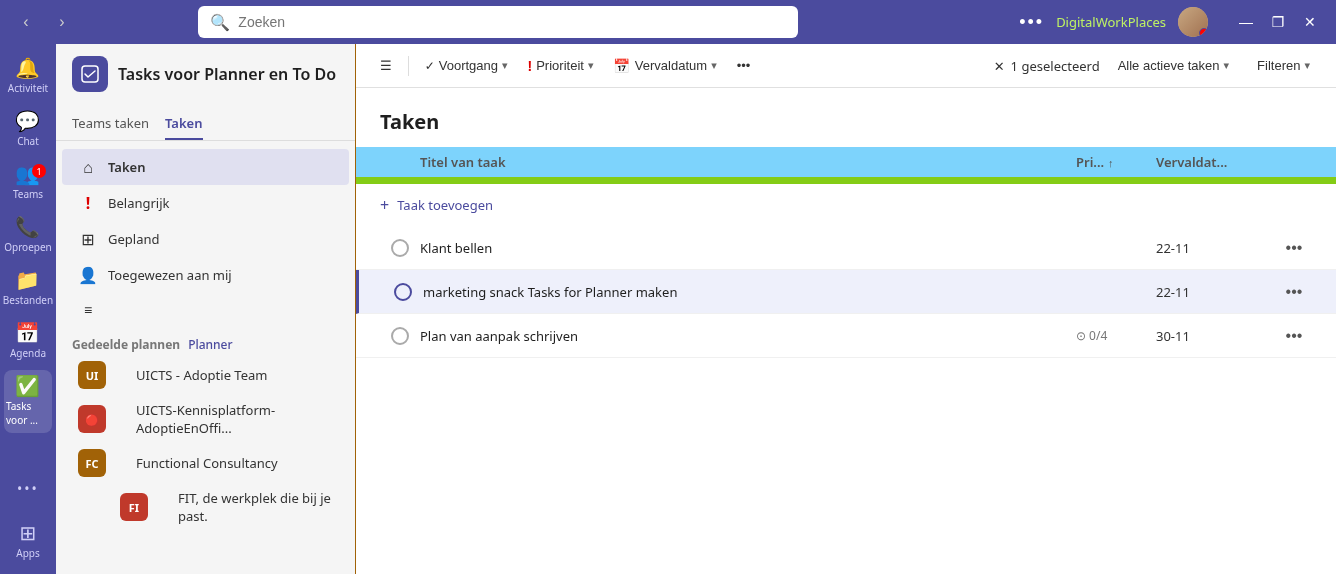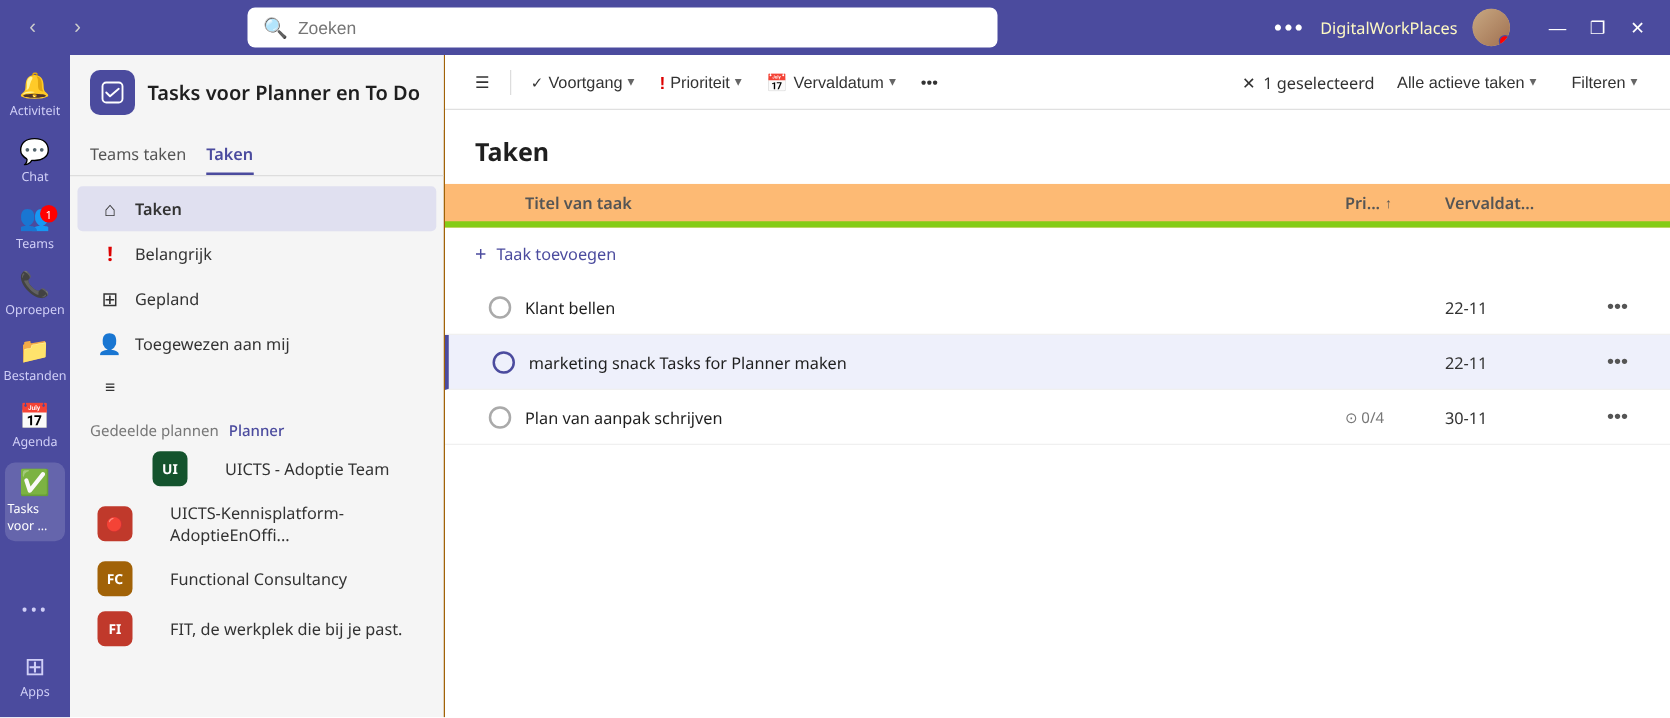--- a/index.html
+++ b/index.html
@@ -23,21 +23,21 @@
     .search-bar {
       flex: 1; max-width: 600px; margin: 0 auto;
       background: #fff; border-radius: 6px; display: flex; align-items: center;
       padding: 0 12px; height: 32px; gap: 8px;
     }
     .search-bar input {
       border: none; outline: none; flex: 1; font-size: 14px; color: #333;
     }
     .title-bar-right { display: flex; align-items: center; gap: 12px; margin-left: auto; }
     .dots-btn { background: none; border: none; color: #fff; cursor: pointer; font-size: 18px; letter-spacing: 2px; }
-    .user-name { color: #fef9c3; font-size: 13px; }
+    .user-name { color: #bef264; font-size: 13px; }
     .avatar {
       width: 30px; height: 30px; border-radius: 50%; background: #c8a882;
       display: flex; align-items: center; justify-content: center;
       overflow: hidden; position: relative;
     }
     .avatar-img {
       width: 100%; height: 100%; background: linear-gradient(135deg, #c8a882, #a07050);
       border-radius: 50%;
     }
     .avatar-badge {
@@ -107,21 +107,21 @@
       display: flex; align-items: center; gap: 6px; font-size: 13px; color: #333;
     }
     .filter-dropdown {
       display: flex; align-items: center; gap: 4px; padding: 4px 10px;
       border: none; background: none; cursor: pointer; font-size: 13px; color: #333;
       border-radius: 4px;
     }
 
     
     .tree-nav { padding: 8px 0; flex: 1; }
-    .tree-section-label { font-size: 12px; color: #777; padding: 6px 16px 2px; font-weight: 400; }
+    .tree-section-label { font-size: 12px; color: #777; padding: 6px 16px 2px; font-weight: 700; }
     .tree-item {
       display: flex; align-items: center; gap: 10px; padding: 7px 16px;
       cursor: pointer; font-size: 13px; color: #333; border-radius: 4px; margin: 0 6px;
     }
     .tree-item.active { background: #e0e0f0; font-weight: 600; }
     .tree-icon { font-size: 16px; width: 20px; text-align: center; }
     .tree-label { flex: 1; }
     .shared-plan-item {
       display: flex; align-items: center; gap: 10px; padding: 6px 16px;
       cursor: pointer; font-size: 13px; color: #333; margin: 0 6px; border-radius: 4px;
@@ -137,22 +137,22 @@
     .content-area {
       flex: 1; display: flex; flex-direction: column; overflow: hidden; background: #fff;
     }
     .content-header { padding: 20px 24px 12px; }
     .content-title { font-size: 20px; font-weight: 700; color: #1f1f1f; }
 
     
     .task-table { flex: 1; overflow-y: auto; }
     .table-header {
       display: flex; align-items: center; padding: 6px 24px;
-      border-bottom: 5px solid #84cc16; font-size: 13px; font-weight: 600; color: #555;
-      background: #fdba74;
+      border-bottom: 7px solid #84cc16; font-size: 13px; font-weight: 600; color: #555;
+      background: #7dd3fc;
     }
     .col-check { width: 40px; flex-shrink: 0; }
     .col-title { flex: 1; display: flex; align-items: center; gap: 4px; }
     .col-priority { width: 80px; flex-shrink: 0; display: flex; align-items: center; gap: 4px; }
     .col-due { width: 120px; flex-shrink: 0; }
     .col-actions { width: 36px; flex-shrink: 0; }
     .sort-icon { font-size: 11px; color: #555; }
 
     .task-row {
       display: flex; align-items: center; padding: 0 24px;
@@ -286,33 +286,33 @@
       <div class="tree-item">
         <span class="tree-icon" style="font-size:14px;">≡</span>
       </div>
 
       <div style="display:flex;align-items:center;gap:8px;padding:10px 16px 2px;">
         <span class="tree-section-label" style="padding:0;">Gedeelde plannen</span>
         <span style="font-size:12px;color:#4b4b9e;cursor:pointer;font-weight:500;">Planner</span>
       </div>
 
       <div class="shared-plan-item">
-        <div class="plan-avatar" style="background:#14532d;margin-left:44px;">UI</div>
+        <div class="plan-avatar" style="background:#a16207;">UI</div>
         <span class="plan-name">UICTS - Adoptie Team</span>
       </div>
       <div class="shared-plan-item">
         <div class="plan-avatar" style="background:#c0392b;">🔴</div>
         <span class="plan-name">UICTS-Kennisplatform-AdoptieEnOffi...</span>
       </div>
       <div class="shared-plan-item">
         <div class="plan-avatar" style="background:#a16207;">FC</div>
         <span class="plan-name">Functional Consultancy</span>
       </div>
       <div class="shared-plan-item">
-        <div class="plan-avatar" style="background:#c0392b;">FI</div>
+        <div class="plan-avatar" style="background:#c0392b;margin-left:42px;">FI</div>
         <span class="plan-name">FIT, de werkplek die bij je past.</span>
       </div>
     </div>
   </div>
 
   <div class="content-area">
 
     <div class="toolbar">
       <button class="toolbar-btn">☰</button>
       <div style="width:1px;height:20px;background:#ddd;margin:0 4px;"></div>

